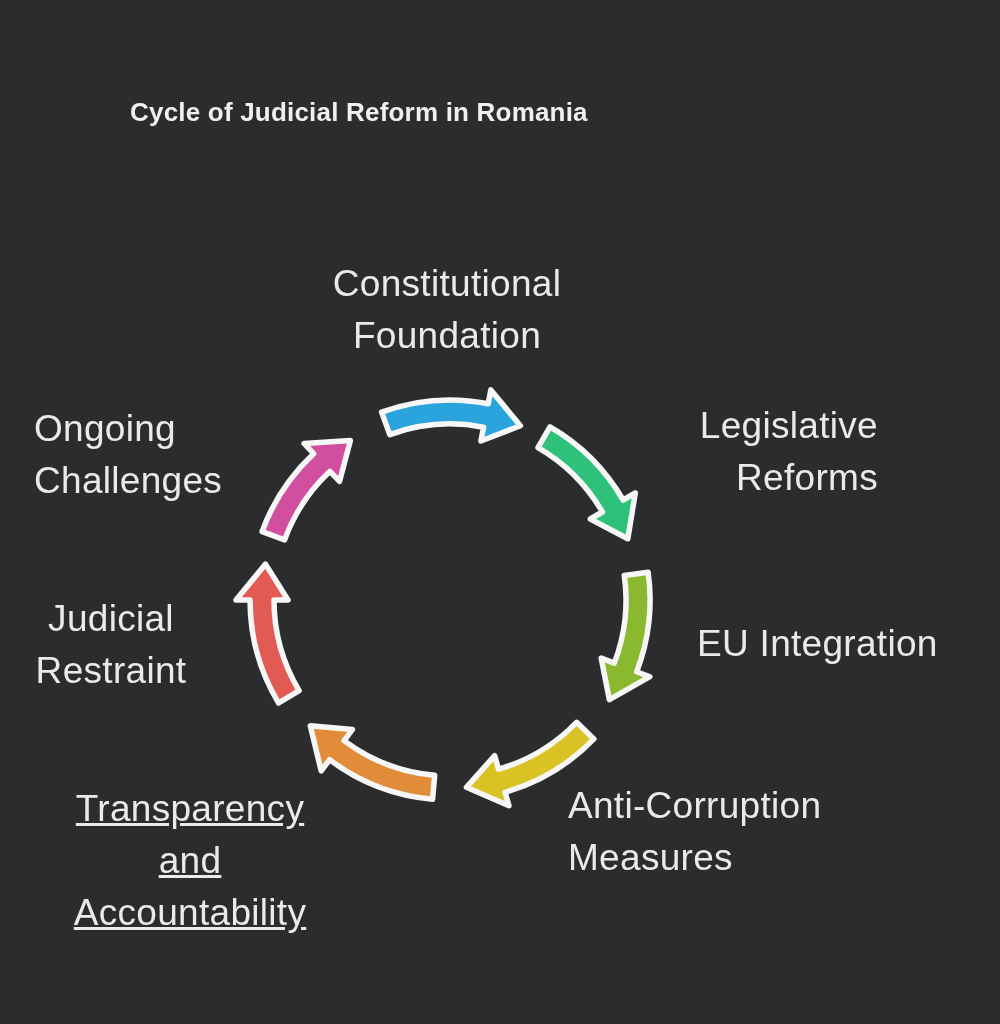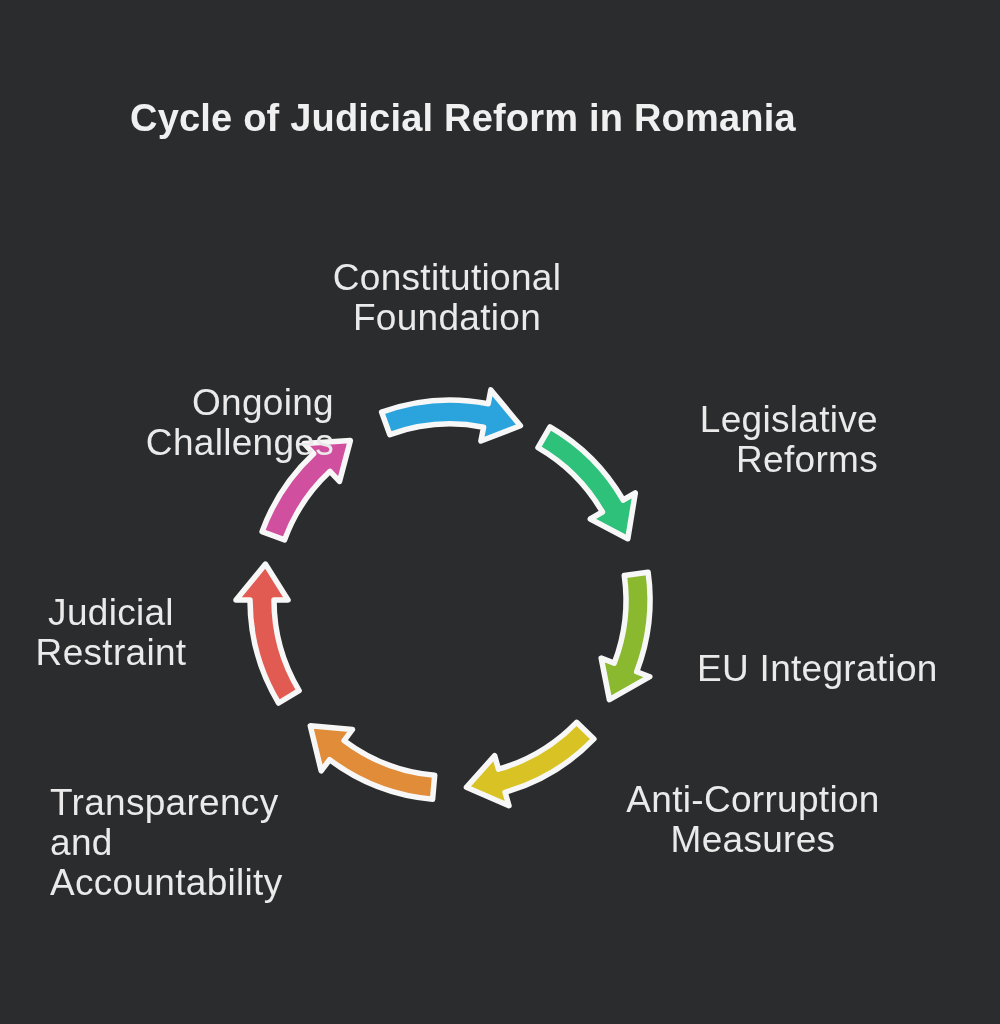--- a/index.html
+++ b/index.html
@@ -15,46 +15,46 @@
     overflow: hidden;
   }
   .canvas {
     position: relative;
     width: 1000px; height: 1024px;
     background: var(--bg);
   }
   .title {
     position: absolute;
     left: 130px; top: 97px;
-    font-size: 38px;
+    font-size: 26px;
     font-weight: bold;
     letter-spacing: 0.2px;
     color: var(--title-color);
     white-space: nowrap;
   }
   .arrows {
     position: absolute;
     left: 0; top: 0;
     width: 1000px; height: 1024px;
     display: block;
   }
   .lbl {
     position: absolute;
     font-size: 37px;
-    line-height: 40px;
+    line-height: 52px;
     letter-spacing: 0.3px;
     color: var(--label-color);
   }
   .lbl-0 { left: 287px; top: 258px; width: 320px; text-align: center; }
   .lbl-1 { left: 648px; top: 400px; width: 230px; text-align: right; }
-  .lbl-2 { left: 697px; top: 618px; width: 300px; text-align: left; white-space: nowrap; margin-top: 31px; }
-  .lbl-3 { left: 598px; top: 780px; width: 310px; text-align: center; }
-  .lbl-4 { left: 50px;  top: 783px; width: 280px; text-align: left; }
+  .lbl-2 { left: 697px; top: 618px; width: 300px; text-align: left; white-space: nowrap; }
+  .lbl-3 { left: 568px; top: 780px; width: 310px; text-align: left; }
+  .lbl-4 { left: 50px;  top: 783px; width: 280px; text-align: center; text-decoration: underline; }
   .lbl-5 { left: 11px;  top: 593px; width: 200px; text-align: center; }
-  .lbl-6 { left: 34px;  top: 383px; width: 300px; text-align: right; }
+  .lbl-6 { left: 34px;  top: 403px; width: 300px; text-align: left; }
 </style>
 </head>
 <body>
 
 <div class="canvas">
 
   <div class="title">Cycle of Judicial Reform in Romania</div>
 
   <svg class="arrows" viewBox="0 0 1000 1024" xmlns="http://www.w3.org/2000/svg">
       <path d="M 381.6 412.1 A 200 200 0 0 1 488.2 403.7 L 490.8 389.9 L 520.4 425.7 L 480.9 441.0 L 483.6 427.2 A 176 176 0 0 0 389.8 434.6 Z" fill="#2ba3dd" stroke="#f7f7f7" stroke-width="5.5" stroke-linejoin="round"></path>

